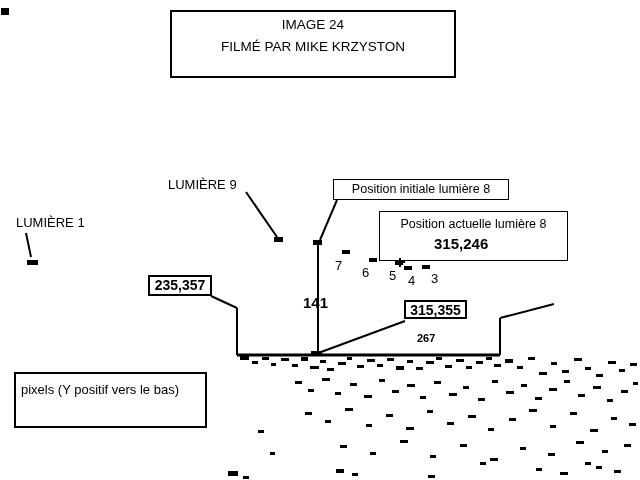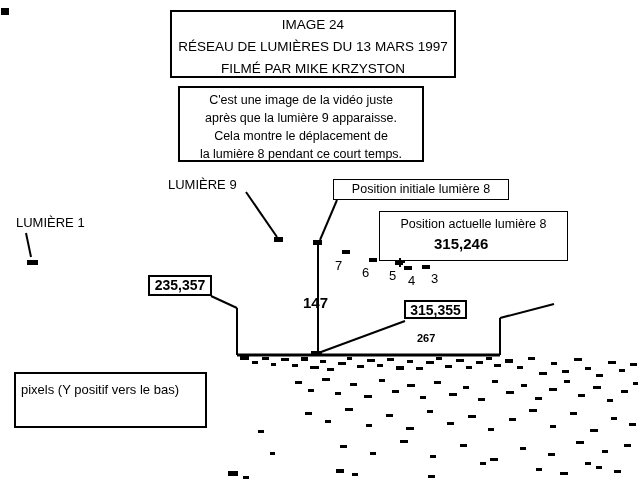--- a/index.html
+++ b/index.html
@@ -49,45 +49,38 @@
       <line x1="237" y1="355" x2="500" y2="355" stroke="#000000" stroke-width="3"></line>
       <line x1="237" y1="308" x2="237" y2="355" stroke="#000000" stroke-width="2"></line>
       <line x1="211" y1="296" x2="237" y2="308" stroke="#000000" stroke-width="2"></line>
       <line x1="500" y1="318" x2="500" y2="355" stroke="#000000" stroke-width="2"></line>
       <line x1="554" y1="304" x2="500" y2="318" stroke="#000000" stroke-width="2"></line>
       <line x1="405" y1="321" x2="321" y2="352" stroke="#000000" stroke-width="2"></line>
     </svg>
 
   <div class="box" id="title-box">
     <div>IMAGE 24</div>
-    <div>RÉSEAU DE LUMIÈRES DU 13 MARS 1997</div>
     <div>FILMÉ PAR MIKE KRZYSTON</div>
   </div>
 
-  <div class="box" id="desc-box">
-    <div>C'est une image de la vidéo juste</div>
-    <div>après que la lumière 9 apparaisse.</div>
-    <div>Cela montre le déplacement de</div>
-    <div>la lumière 8 pendant ce court temps.</div>
-  </div>
 
   <div class="plain-label" id="lumiere9-label">LUMIÈRE 9</div>
   <div class="plain-label" id="lumiere1-label">LUMIÈRE 1</div>
 
   <div class="box thinbox" id="pos-init-box">Position initiale lumière 8</div>
 
   <div class="box thinbox" id="pos-act-box">
     <div class="pa-label">Position actuelle lumière 8</div>
     <div class="pa-coord">315,246</div>
   </div>
 
   <div class="box coordbox" id="coord-left-box">235,357</div>
   <div class="box coordbox" id="coord-current-box">315,355</div>
 
-  <div class="plain-label" id="dist-vertical">147</div>
+  <div class="plain-label" id="dist-vertical">141</div>
   <div class="plain-label" id="dist-horizontal">267</div>
 
   <div class="box" id="note-box">
     <div>pixels (Y positif vers le bas)</div>
   </div>
 
   <div class="light-num" id="light-7-label">7</div>
   <div class="light-num" id="light-6-label">6</div>
   <div class="light-num" id="light-5-label">5</div>
   <div class="light-num" id="light-4-label">4</div>

